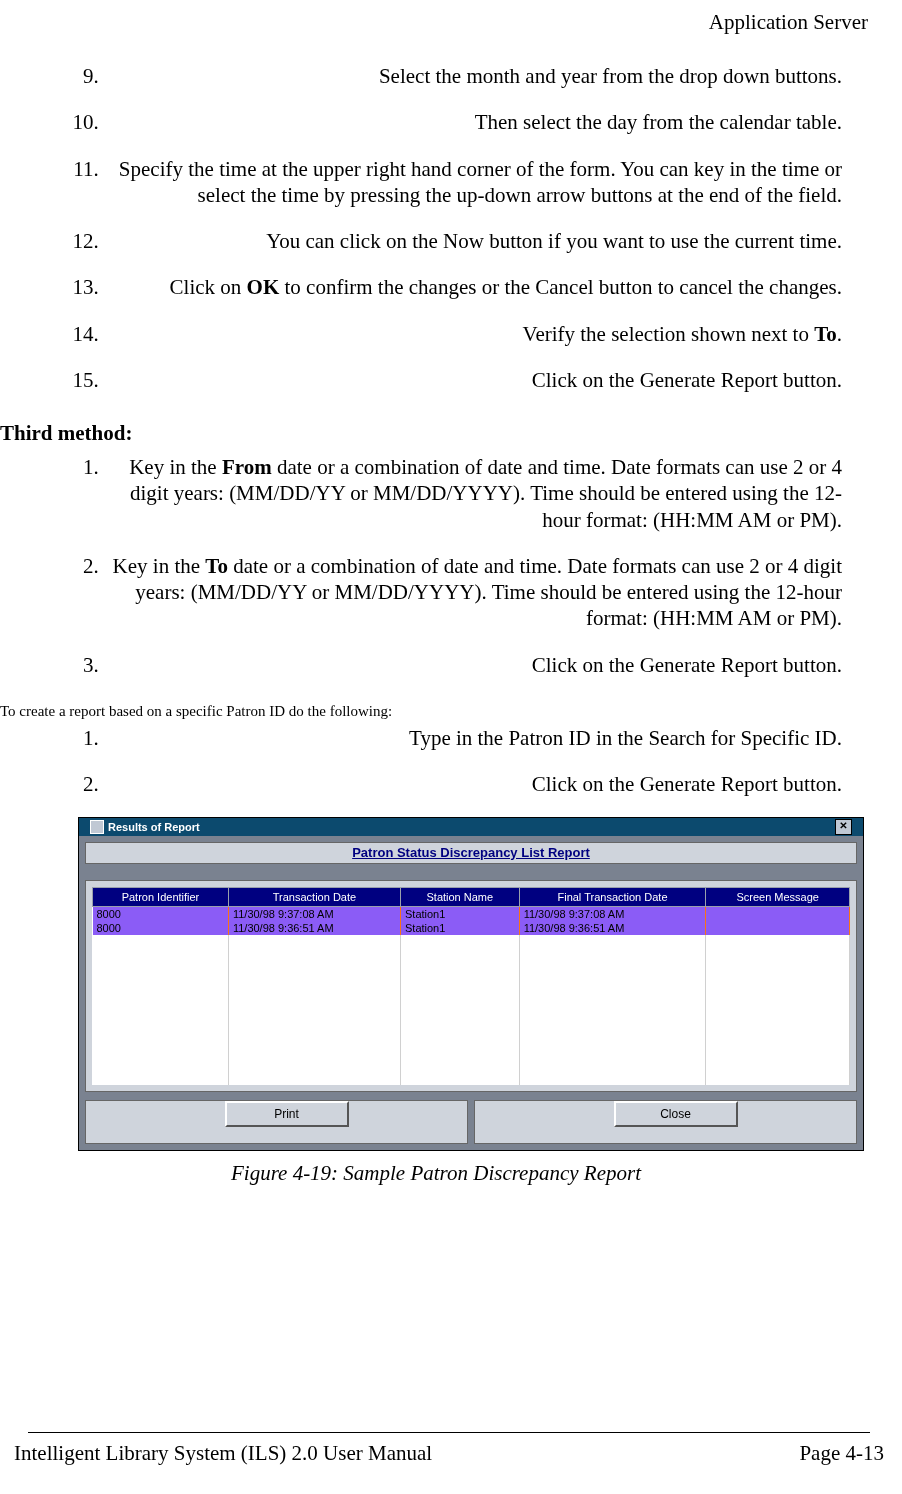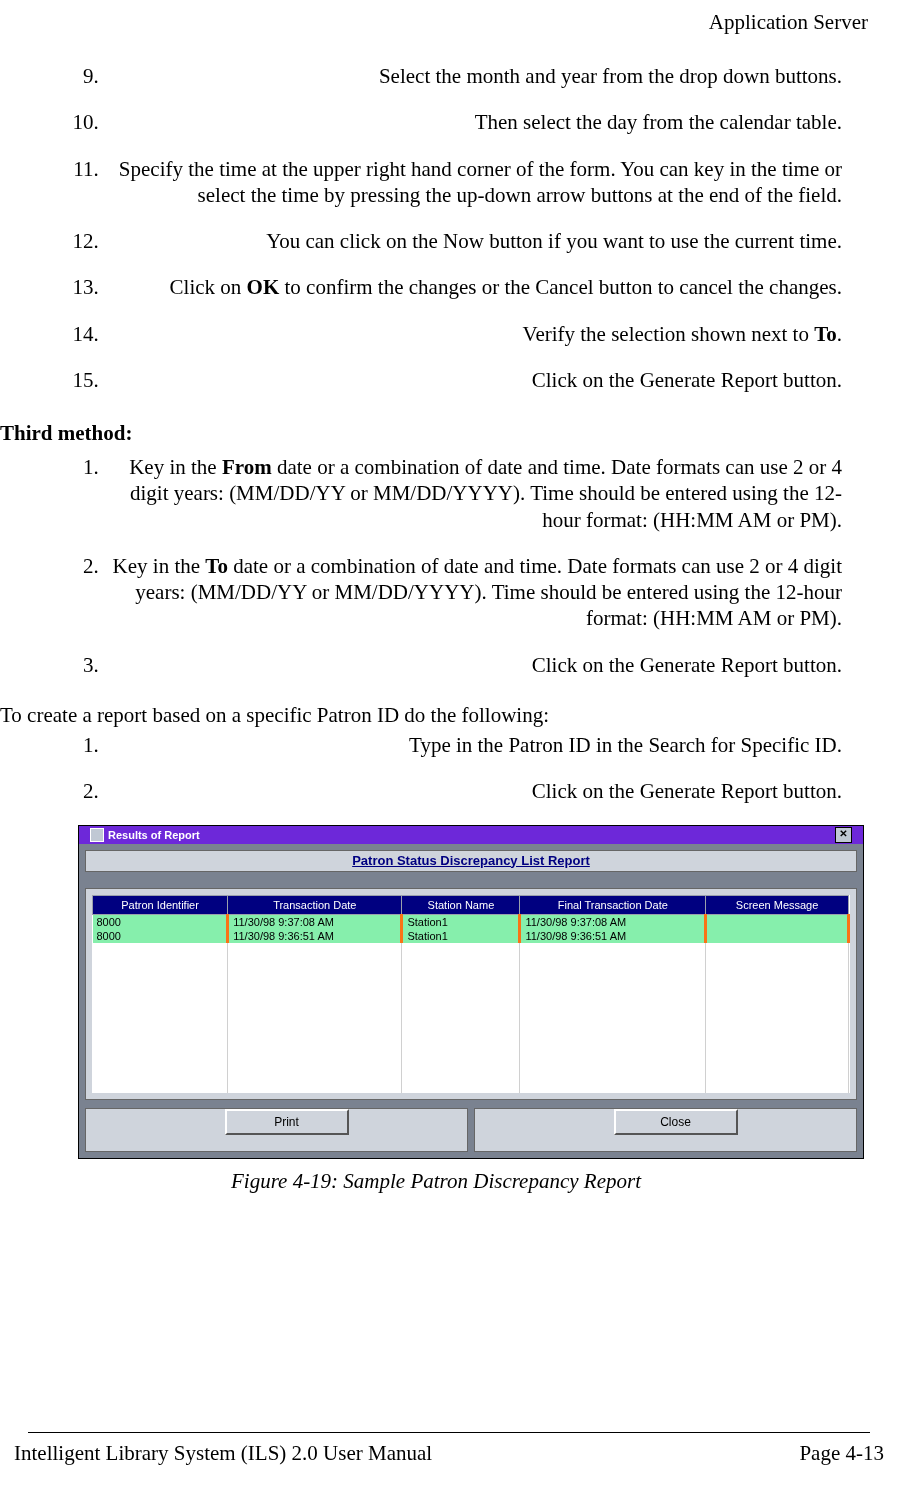--- a/index.html
+++ b/index.html
@@ -33,21 +33,21 @@
     line-height: 1.25;
     text-align: right;
   }
   h3.third-method {
     font-size: 21px;
     font-weight: bold;
     margin: 28px 0 8px 0;
     padding: 0;
   }
   .para {
-    font-size: 21px;
+    font-size: 15px;
     margin: 24px 0 4px 0;
     line-height: 1.25;
   }
   .note-block {
     margin-top: 18px;
   }
   .figure-caption {
     text-align: center;
     font-style: italic;
     font-size: 21px;
@@ -62,21 +62,21 @@
     border: 1px solid #000;
     box-sizing: border-box;
     font-family: "MS Sans Serif", Arial, sans-serif;
     font-size: 11px;
     color: #000;
   }
   .titlebar {
     display: flex;
     align-items: center;
     height: 18px;
-    background: #6d28d9;
+    background: #0c4a6e;
     color: #fff;
     padding: 0 11px;
   }
   .titlebar .sys-icon {
     width: 14px;
     height: 14px;
     background: #c0c8d4;
     margin-right: 4px;
     border: 1px solid #fff;
     box-sizing: border-box;
@@ -126,24 +126,24 @@
     background: #000080;
     color: #fff;
     font-weight: normal;
     font-size: 11px;
     padding: 1px 4px;
     border: 1px solid #9aa0ac;
     text-align: center;
     height: 16px;
   }
   .grid td {
-    background: #86efac;
+    background: #8b5cf6;
     font-size: 11px;
     padding: 0 4px;
-    border-right: 3px solid #f97316;
+    border-right: 1px solid #f97316;
     height: 14px;
     white-space: nowrap;
   }
   .grid .filler td {
     height: 150px;
     background: #fff;
     border-right: 1px solid #d0d0d0;
   }
   .button-row {
     display: flex;

